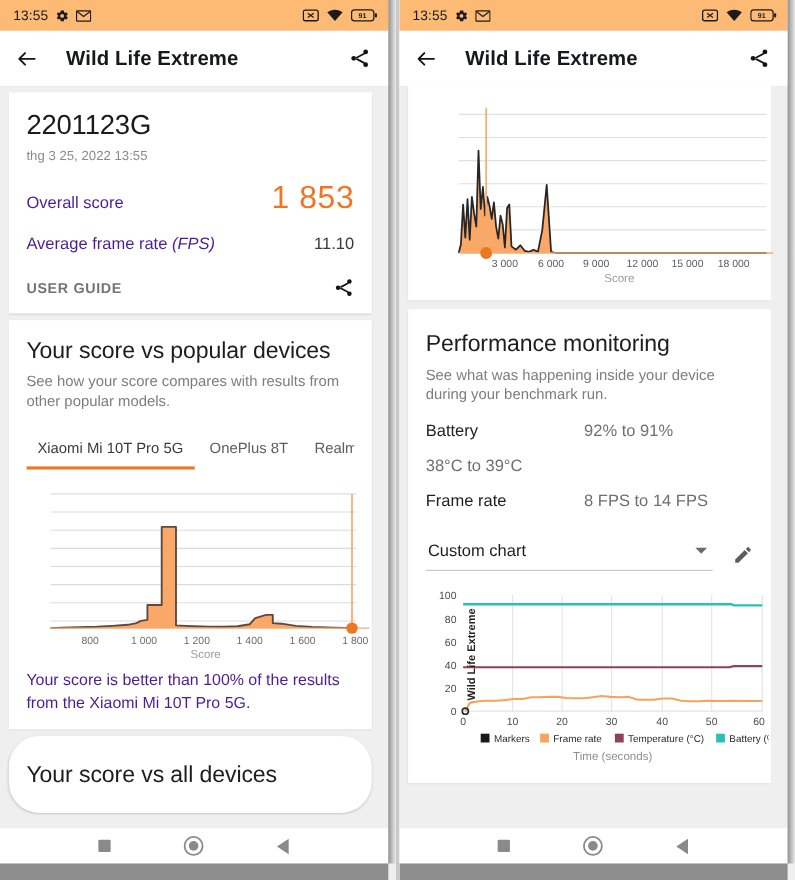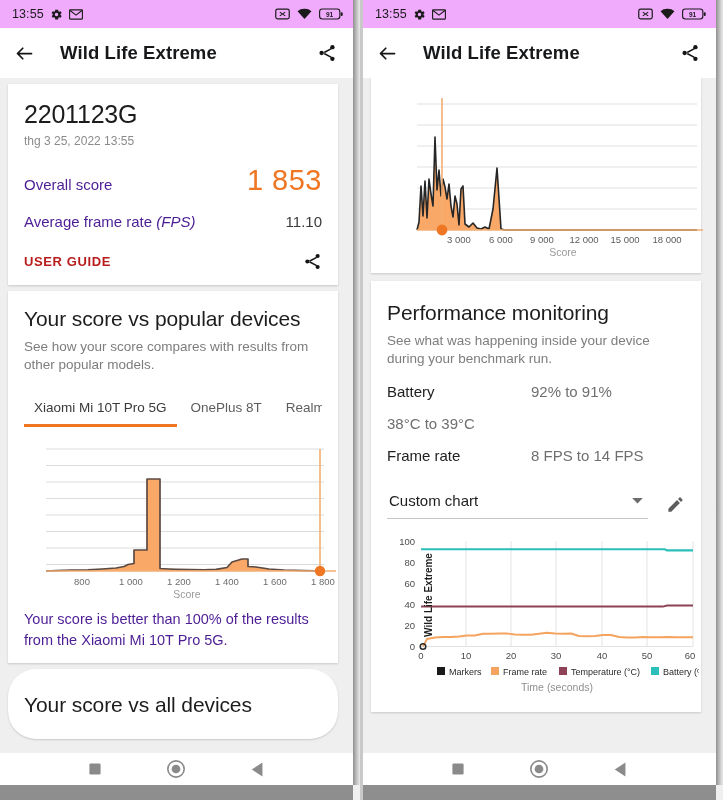--- a/index.html
+++ b/index.html
@@ -23,21 +23,21 @@
     position: absolute; top: 0; right: 0; width: 7px; height: 785px;
     background: linear-gradient(to right, rgba(0,0,0,0.40), rgba(0,0,0,0.18) 55%, rgba(0,0,0,0.02));
   }
   .bottom-shadow {
     position: absolute; left: 0; bottom: 0; width: 360px; height: 15px;
     background: #8e8e8e;
   }
 
   
   .statusbar {
-    height: 28px; background: #f0abfc;
+    height: 28px; background: #fdba74;
     display: flex; align-items: center; justify-content: space-between;
     padding: 0 10px 0 12px;
     font-size: 12.5px; color: #1b1b1b;
   }
   .sb-left { display: flex; align-items: center; gap: 6px; }
   .sb-right { display: flex; align-items: center; gap: 7px; }
   .sb-time { font-size: 12.5px; letter-spacing: .1px; }
 
   
   .appbar {
@@ -65,21 +65,21 @@
   .device-name { font-size: 25px; color: #1c1c1c; letter-spacing: -.2px; }
   .device-date { font-size: 12px; color: #8b8b8b; margin-top: 5px; }
 
   .kv-row { display: flex; align-items: baseline; justify-content: space-between; margin-top: 18px; }
   .kv-label { font-size: 15px; color: #4c1d95; }
   .kv-label i { font-style: italic; }
   .kv-score { font-size: 29px; color: #ef7622; letter-spacing: .5px; line-height: 1; }
   .kv-value { font-size: 15px; color: #3a3a3a; }
 
   .divider-row { display: flex; align-items: center; justify-content: space-between; margin-top: 22px; }
-  .user-guide { font-size: 13px; font-weight: bold; color: #b91c1c; letter-spacing: .6px; }
+  .user-guide { font-size: 13px; font-weight: bold; color: #737373; letter-spacing: .6px; }
 
   .section-title { font-size: 21px; color: #1d1d1d; letter-spacing: -.1px; }
   .section-sub { font-size: 13.5px; color: #7d7d7d; margin-top: 7px; line-height: 1.35; }
 
   .tabs { display: flex; align-items: flex-end; margin-top: 20px; gap: 4px; overflow: hidden; }
   .tab {
     font-size: 13.5px; color: #5d5d5d; padding: 6px 10px 9px 10px;
     white-space: nowrap; border-bottom: 3px solid transparent;
   }
   .tab.active { color: #3a3a3a; border-bottom-color: #ef7622; }

